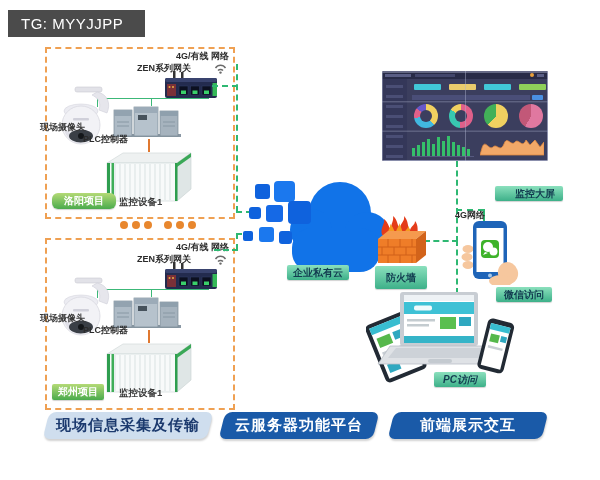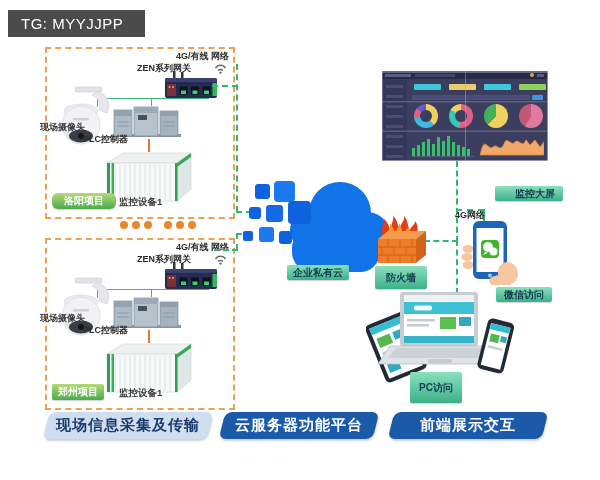--- a/index.html
+++ b/index.html
@@ -376,21 +376,21 @@
     <rect x="62" y="67" width="24" height="4" rx="2" fill="#c4cad0"></rect>
     <g transform="rotate(14 130 55)">
       <rect x="116" y="28" width="27" height="52" rx="5" fill="#222a34"></rect>
       <rect x="119.5" y="33" width="20" height="43" fill="#ffffff"></rect>
       <rect x="119.5" y="33" width="20" height="6" fill="#38bdd0"></rect>
       <rect x="122" y="43" width="9" height="8" fill="#56b84c"></rect>
       <rect x="132.5" y="43" width="6" height="6" fill="#2fa8c0"></rect>
       <rect x="122" y="55" width="15" height="2.5" fill="#c8ced4"></rect>
     </g>
   </svg>
-  <div class="tag" style="left:410px;top:372px;width:52px;height:31px;">PC访问</div>
+  <div class="tag" style="left:434px;top:372px;width:52px;height:15px;font-style:italic;">PC访问</div>
 
   <div class="banner banner-light" style="left:46px;width:164px;">
     <span>现场信息采集及传输</span>
   </div>
   <div class="banner banner-blue" style="left:222px;width:154px;">
     <span>云服务器功能平台</span>
   </div>
   <div class="banner banner-blue" style="left:391px;width:154px;">
     <span>前端展示交互</span>
   </div>

